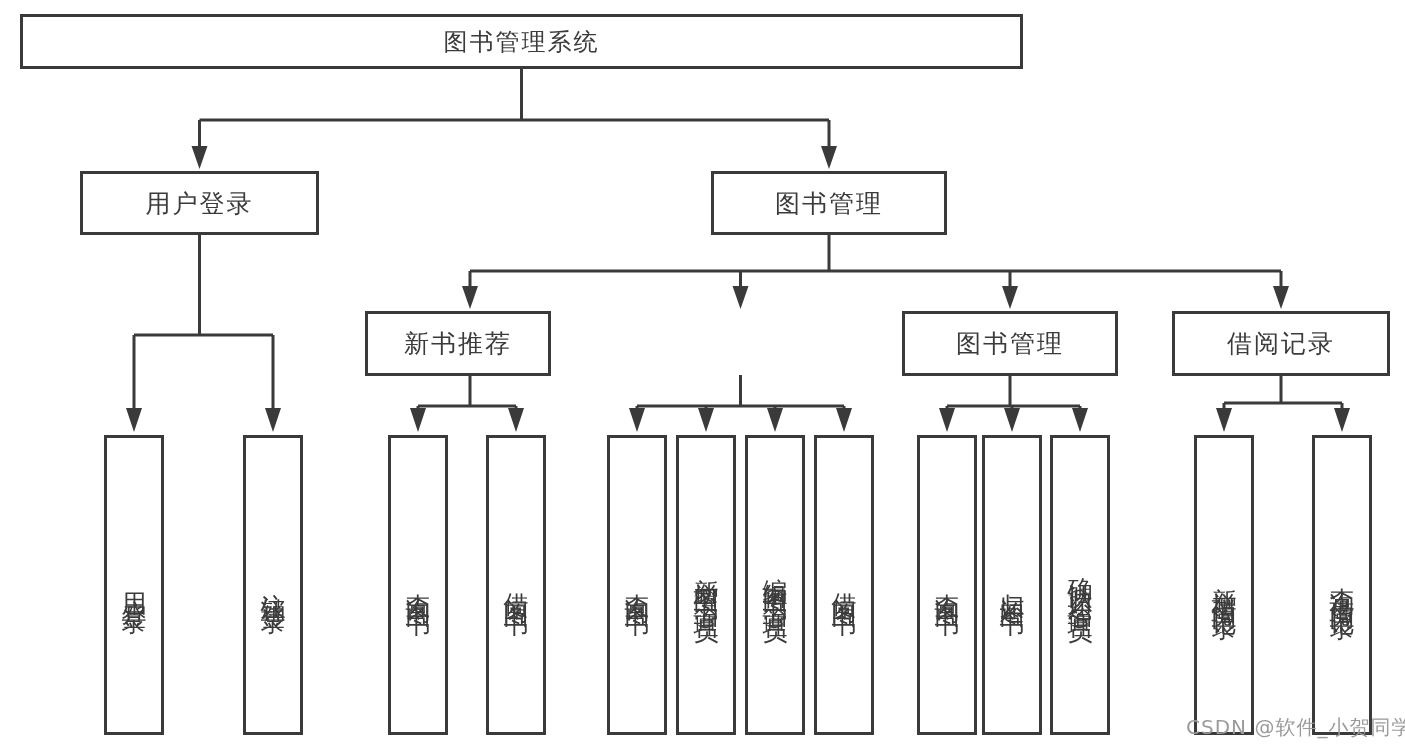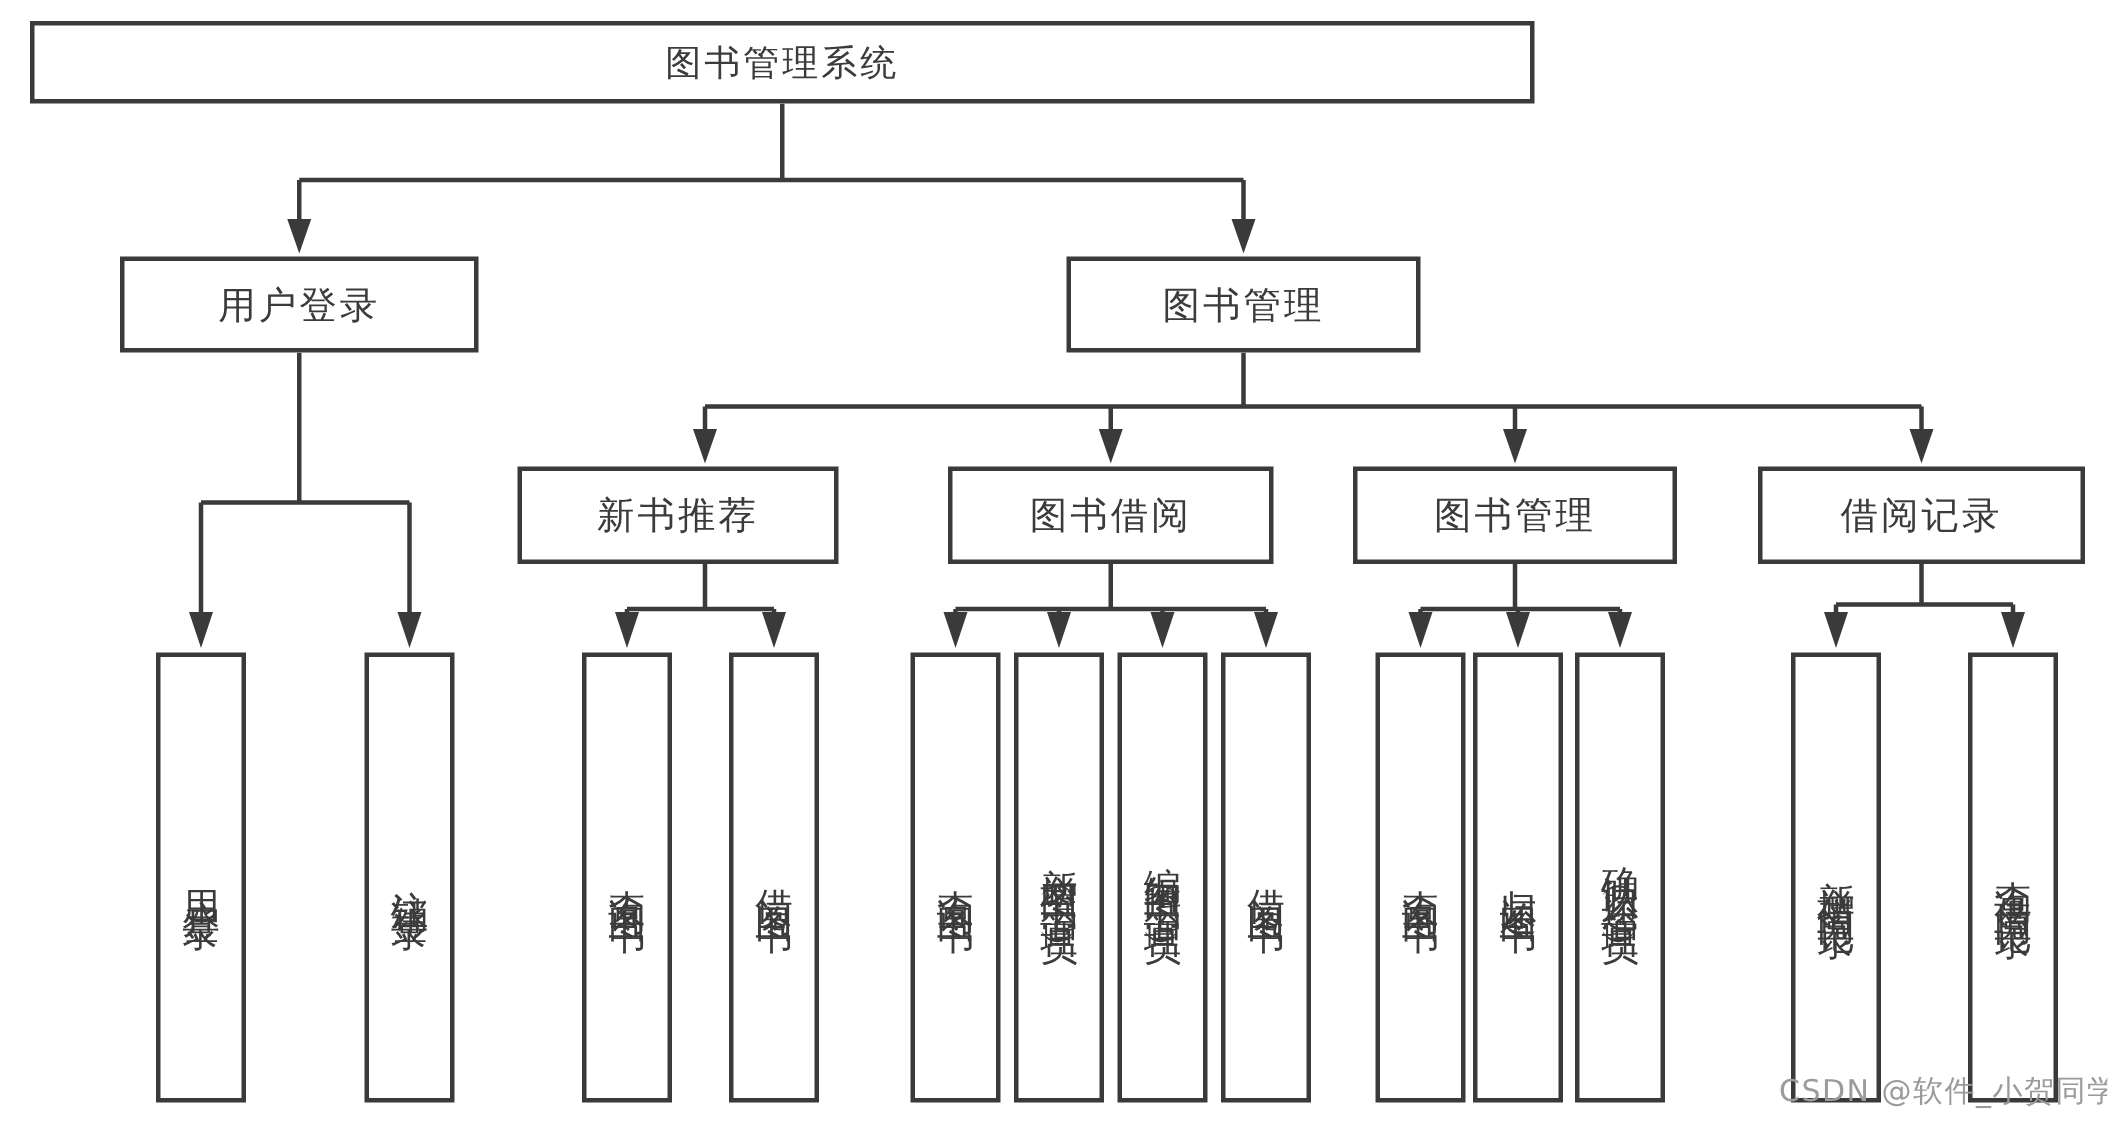--- a/index.html
+++ b/index.html
@@ -82,25 +82,22 @@
     <span class="hlabel">图书管理系统</span>
   </div>
 
   <div class="node" style="left:80px;top:171px;width:239px;height:64px;">
     <span class="hlabel">用户登录</span>
   </div>
   <div class="node" style="left:711px;top:171px;width:236px;height:64px;">
     <span class="hlabel">图书管理</span>
   </div>
 
-  <div class="node" style="left:345px;top:311px;width:214px;height:65px;">
+  <div class="node" style="left:365px;top:311px;width:186px;height:65px;">
     <span class="hlabel">新书推荐</span>
-  </div>
-  <div class="node" style="left:632px;top:311px;width:217px;height:65px;">
-    <span class="hlabel">图书借阅</span>
   </div>
   <div class="node" style="left:902px;top:311px;width:216px;height:65px;">
     <span class="hlabel">图书管理</span>
   </div>
   <div class="node" style="left:1172px;top:311px;width:218px;height:65px;align-items:center;">
     <span class="hlabel">借阅记录</span>
   </div>
 
   <div class="node" style="left:104px;top:435px;width:60px;height:300px;">
     <span class="vlabel">用户登录</span>

